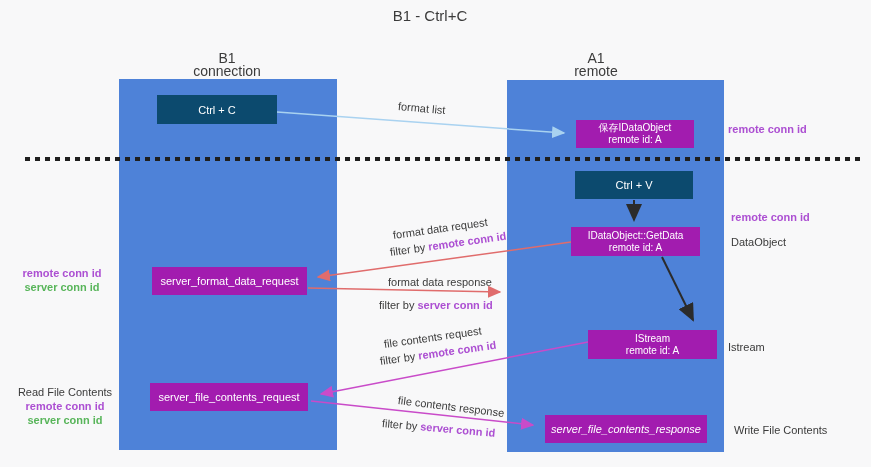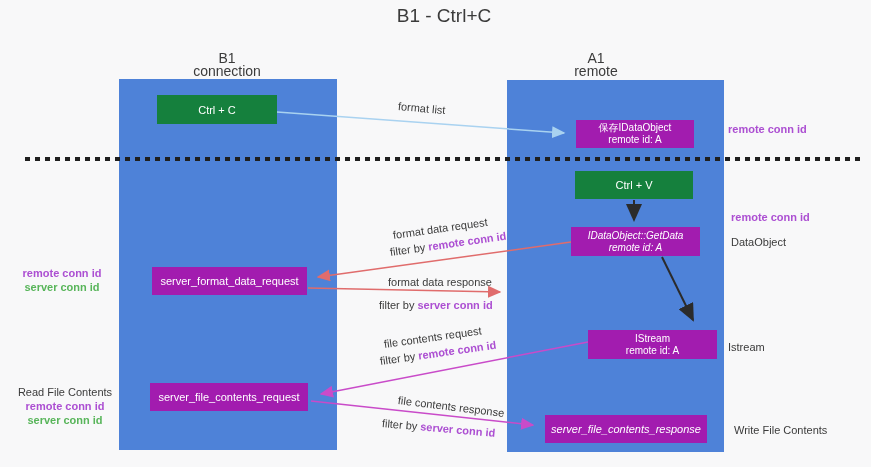--- a/index.html
+++ b/index.html
@@ -3,28 +3,28 @@
 <meta charset="utf-8">
 <style>
   html,body{margin:0;padding:0;background:#f8f8f9;}
   .canvas{
     position:relative;width:871px;height:467px;overflow:hidden;
     background:#f8f8f9;
     font-family:"Liberation Sans","DejaVu Sans",sans-serif;
     color:#3b3b3b;
   }
   .abs{position:absolute;}
-  .title{left:344px;top:6px;width:200px;text-align:center;font-size:19px;line-height:19px;color:#3b3b3b;}
+  .title{left:330px;top:6px;width:200px;text-align:center;font-size:15px;line-height:19px;color:#3b3b3b;}
   .col-header{width:120px;text-align:center;font-size:14px;line-height:13px;color:#3b3b3b;}
   .lifeline{background:#4e82d8;}
   .dashed{left:25px;top:157px;width:837px;height:4px;
     background:repeating-linear-gradient(90deg,#1f1f1f 0 5px,transparent 5px 10px);}
   .box{display:flex;align-items:center;justify-content:center;flex-direction:column;
     color:#fff;text-align:center;z-index:3;}
-  .green-box{background:#15803d;font-size:11px;}
+  .green-box{background:#0c4a6e;font-size:11px;}
   .orange-box{background:#a21caf;font-size:11px;}
   .two-line{font-size:10px;line-height:12px;}
   .side-label{font-size:11px;white-space:nowrap;z-index:3;}
   .purple{color:#ac4fd2;font-weight:bold;}
   .greent{color:#58b55a;font-weight:bold;}
   .dark{color:#3b3b3b;}
   .stack{text-align:center;line-height:14px;}
   .arrow-label{position:absolute;font-size:11px;white-space:nowrap;color:#3b3b3b;
     transform-origin:left center;z-index:3;}
   .arrow-label .purple{margin-left:3px;}
@@ -83,21 +83,21 @@
 
   <div class="abs box orange-box two-line" style="left:576px;top:120px;width:118px;height:28px;">
     <span>保存IDataObject</span>
     <span>remote id: A</span>
   </div>
 
   <div class="abs box green-box" style="left:575px;top:171px;width:118px;height:28px;">
     <span>Ctrl + V</span>
   </div>
 
-  <div class="abs box orange-box two-line" style="left:571px;top:227px;width:129px;height:29px;font-style:italic;">
+  <div class="abs box orange-box two-line" style="left:571px;top:227px;width:129px;height:29px;">
     <span>IDataObject::GetData</span>
     <span>remote id: A</span>
   </div>
 
   <div class="abs box orange-box" style="left:152px;top:267px;width:155px;height:28px;">
     <span>server_format_data_request</span>
   </div>
 
 
   <div class="abs box orange-box two-line" style="left:588px;top:330px;width:129px;height:29px;">

